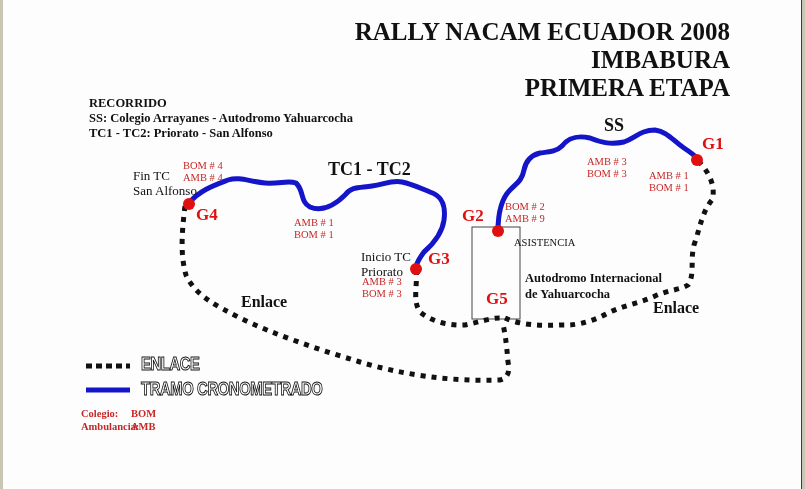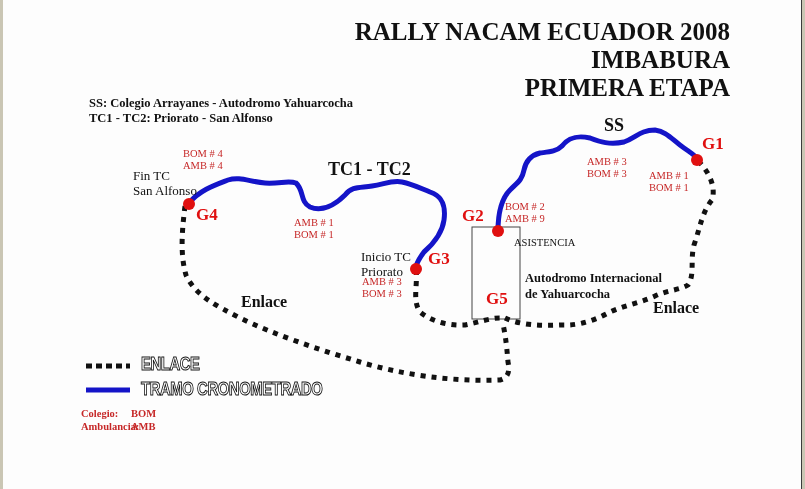--- a/index.html
+++ b/index.html
@@ -59,20 +59,21 @@
 <div class="frame-right-dark"></div>
 <div class="frame-right"></div>
 
 <div class="title">
   <div>RALLY NACAM ECUADOR 2008</div>
   <div>IMBABURA</div>
   <div>PRIMERA ETAPA</div>
 </div>
 
 <div class="recorrido">
+  <div>RECORRIDO</div>
   <div>SS: Colegio Arrayanes - Autodromo Yahuarcocha</div>
   <div>TC1 - TC2: Priorato - San Alfonso</div>
 </div>
 
 <svg class="map" width="805" height="489" viewBox="0 0 805 489">
 
   <rect x="472" y="227" width="48" height="92" fill="none" stroke="#444" stroke-width="1"></rect>
 
   <g fill="none" stroke="#111" stroke-width="5" stroke-dasharray="5 6" stroke-linecap="butt">
 
@@ -100,21 +101,21 @@
 <div class="lbl section" style="left:328px; top:159px;">TC1 - TC2</div>
 <div class="lbl enlace" style="left:241px; top:293px;">Enlace</div>
 <div class="lbl enlace" style="left:653px; top:299px;">Enlace</div>
 
 <div class="lbl gate" style="left:702px; top:134px;">G1</div>
 <div class="lbl gate" style="left:462px; top:206px;">G2</div>
 <div class="lbl gate" style="left:428px; top:249px;">G3</div>
 <div class="lbl gate" style="left:196px; top:205px;">G4</div>
 <div class="lbl gate" style="left:486px; top:289px;">G5</div>
 
-<div class="lbl red-sm" style="left:183px; top:148px;text-align:center;">
+<div class="lbl red-sm" style="left:183px; top:160px;text-align:center;">
   <div>BOM # 4</div>
   <div>AMB # 4</div>
 </div>
 <div class="lbl red-sm" style="left:294px; top:217px;">
   <div>AMB # 1</div>
   <div>BOM # 1</div>
 </div>
 <div class="lbl red-sm" style="left:362px; top:276px;">
   <div>AMB # 3</div>
   <div>BOM # 3</div>

